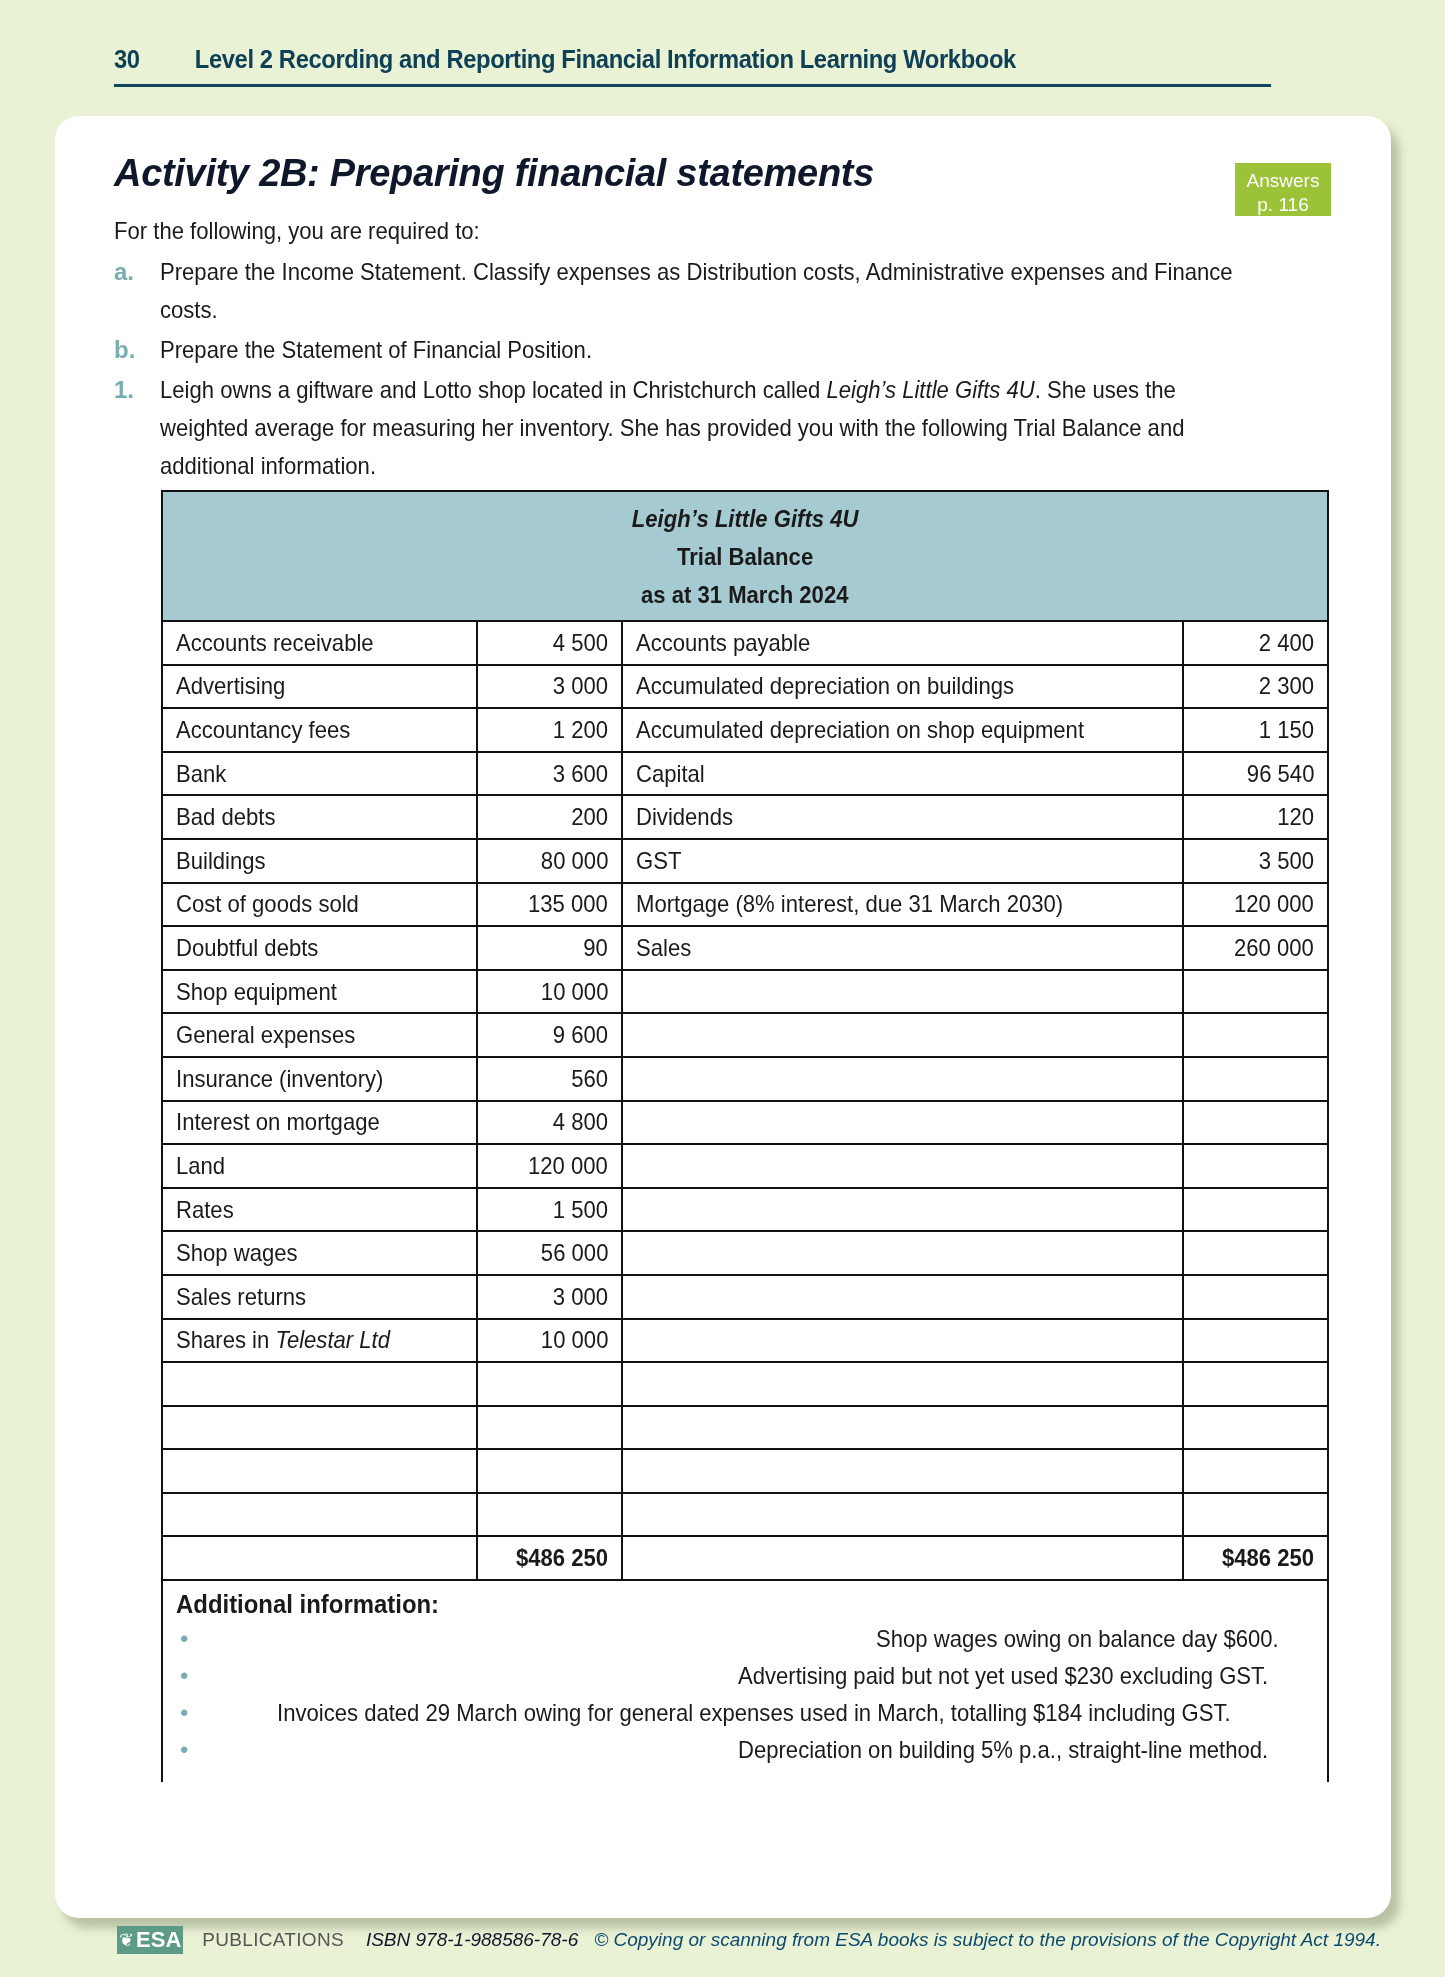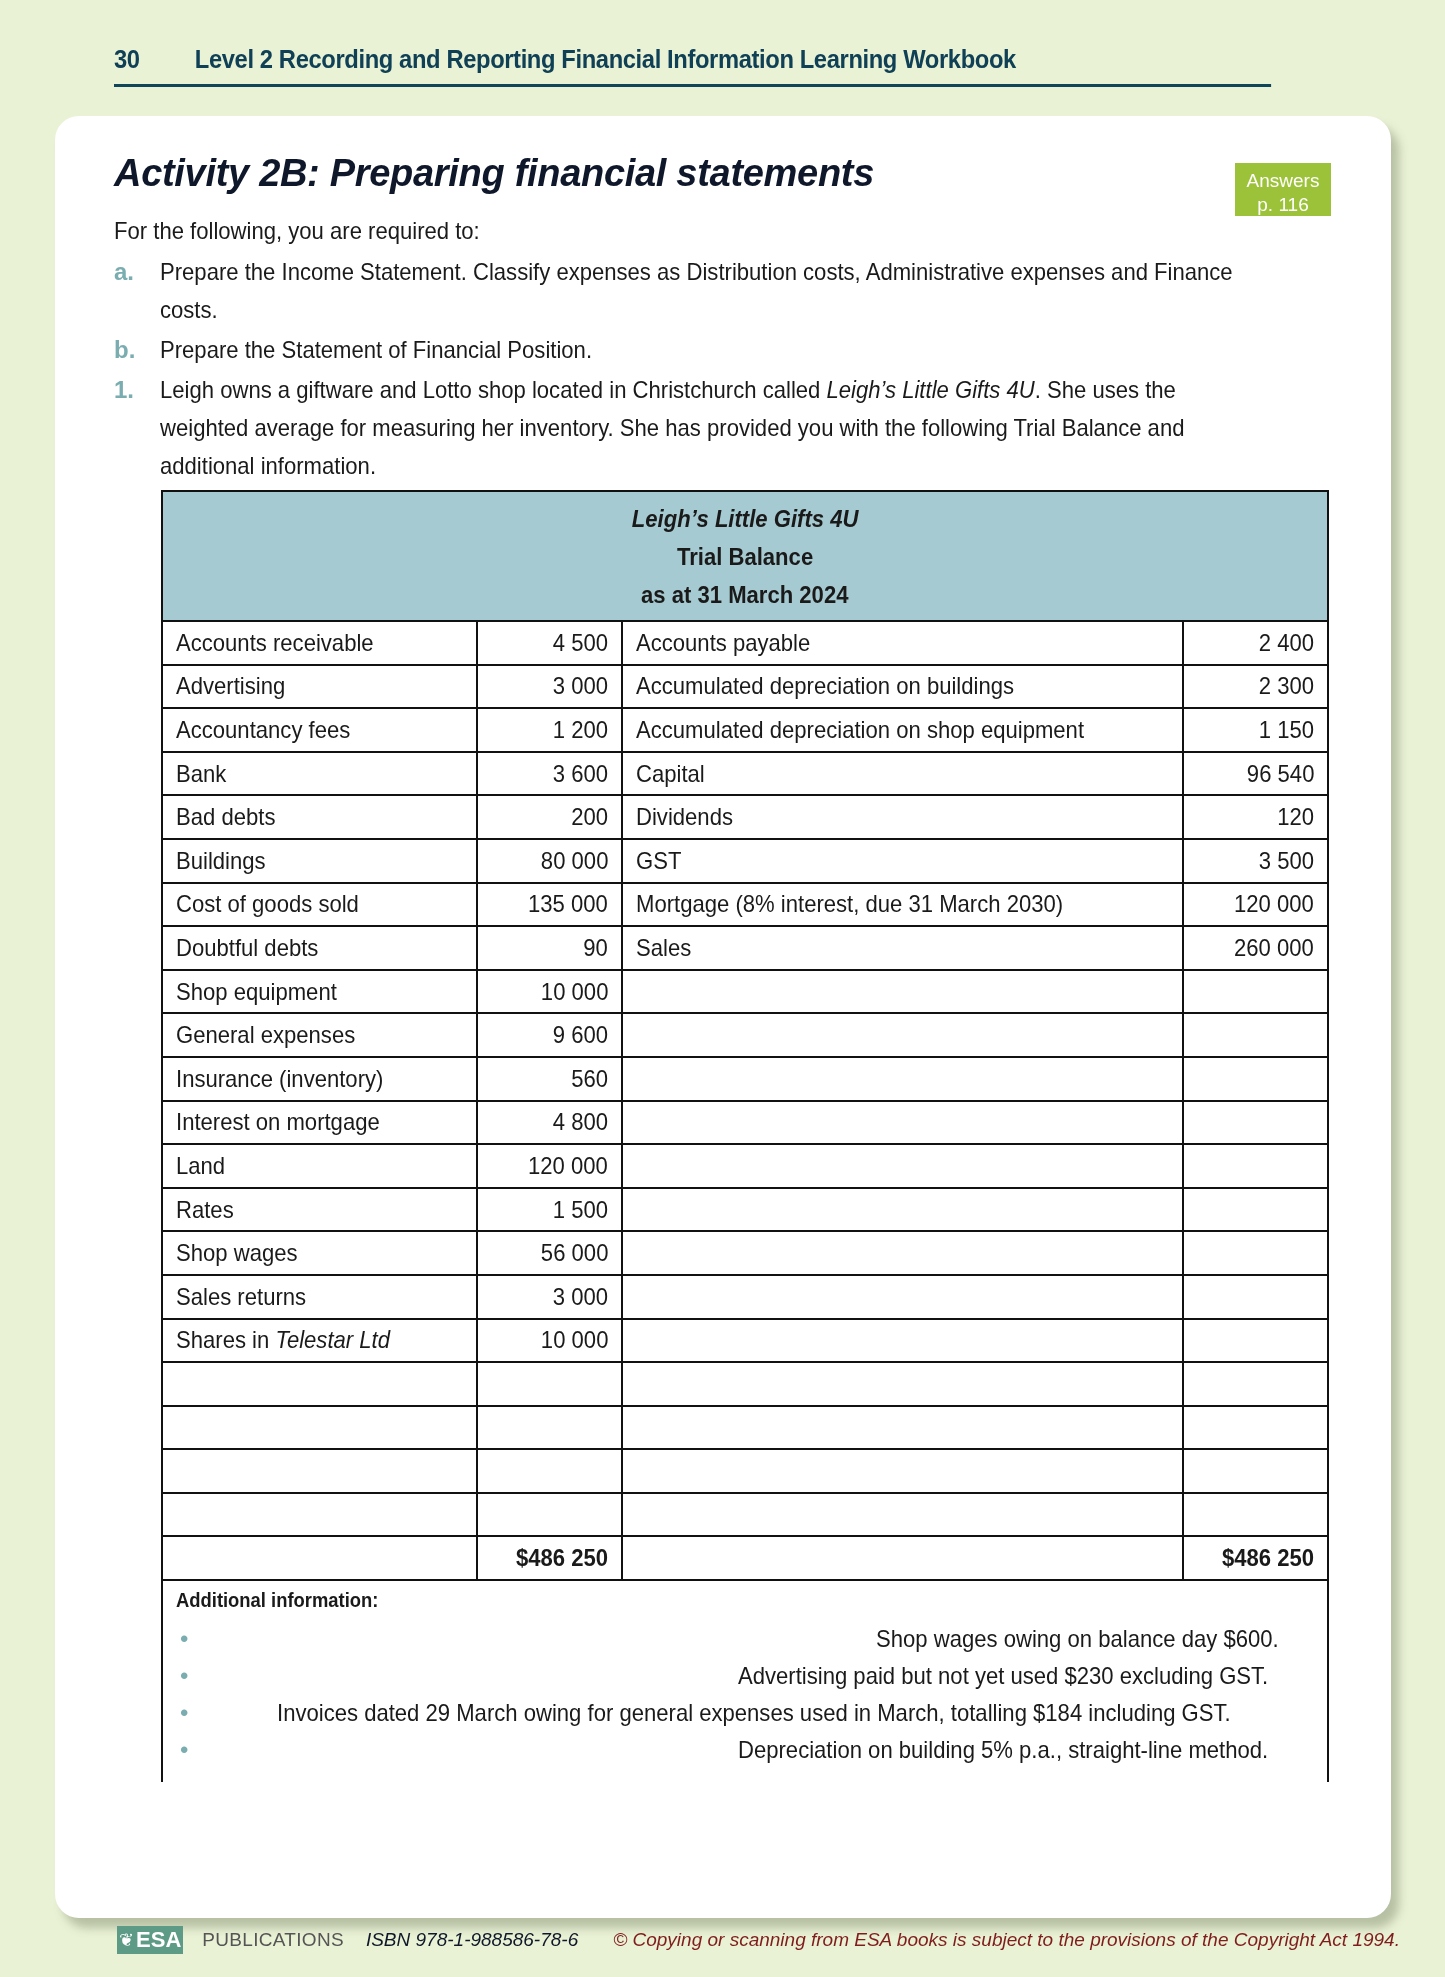--- a/index.html
+++ b/index.html
@@ -50,37 +50,37 @@
   table.tb td.num { text-align: right; }
   table.tb .hdr td {
     background: #a6cad1; text-align: center; font-weight: bold;
     height: auto; padding: 8px 0 6px; line-height: 38px; border-bottom: 2px solid #111;
   }
   .cond { display: inline-block; transform: scaleX(0.92); transform-origin: left center; }
   .cond-r { display: inline-block; transform: scaleX(0.92); transform-origin: right center; }
   .cond-c { display: inline-block; transform: scaleX(0.92); transform-origin: center center; }
   table.tb tr.total td { font-weight: bold; }
   .addl { padding: 8px 13px 14px !important; height: auto !important; white-space: normal !important; border-bottom: none !important; }
-  .addl h3 { margin: 0 0 8px; font-size: 20px; }
+  .addl h3 { margin: 0 0 0; font-size: 26px; }
   .addl ul { list-style: none; margin: 0; padding: 0; }
   .addl li { position: relative; padding-left: 46px; line-height: 37px; text-align: right; }
   .addl li::before { content: "•"; position: absolute; left: 4px; color: #7aadb0; }
 
   .footer {
     position: absolute; left: 117px; top: 1926px; height: 28px;
     display: flex; align-items: center; font-size: 19px;
   }
   .esa-logo {
     background: #5e9b87; color: #fff; font-weight: bold; font-size: 22px;
     padding: 0 2px; height: 28px; line-height: 28px; display: flex; align-items: center; gap: 2px;
   }
   .esa-logo .leaf { font-size: 18px; }
   .pub { color: #555; margin-left: 19px; letter-spacing: 0.3px; }
   .isbn { color: #0f172a; font-style: italic; margin-left: 22px; }
-  .copy { color: #7f1d1d; font-style: italic; margin-left: 35px; }
+  .copy { color: #0c4a6e; font-style: italic; margin-left: 16px; }
 </style>
 </head>
 <body>
 
 <div class="running-head">
   <span>30</span>
   <span>Level 2 Recording and Reporting Financial Information Learning Workbook</span>
 </div>
 
 <div class="card"></div>

